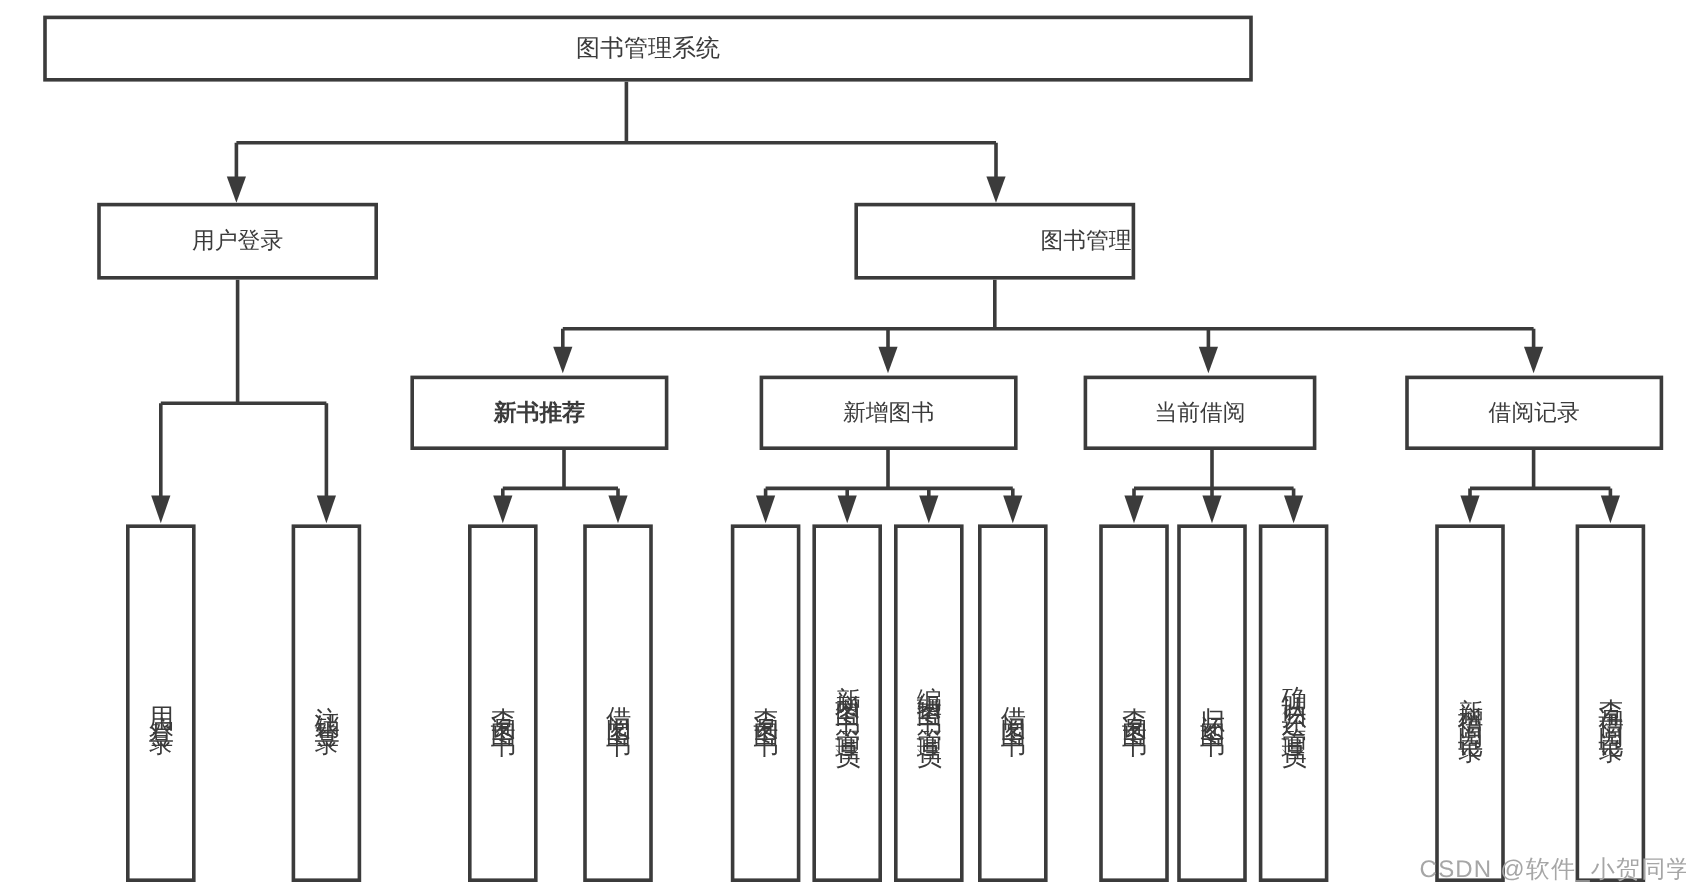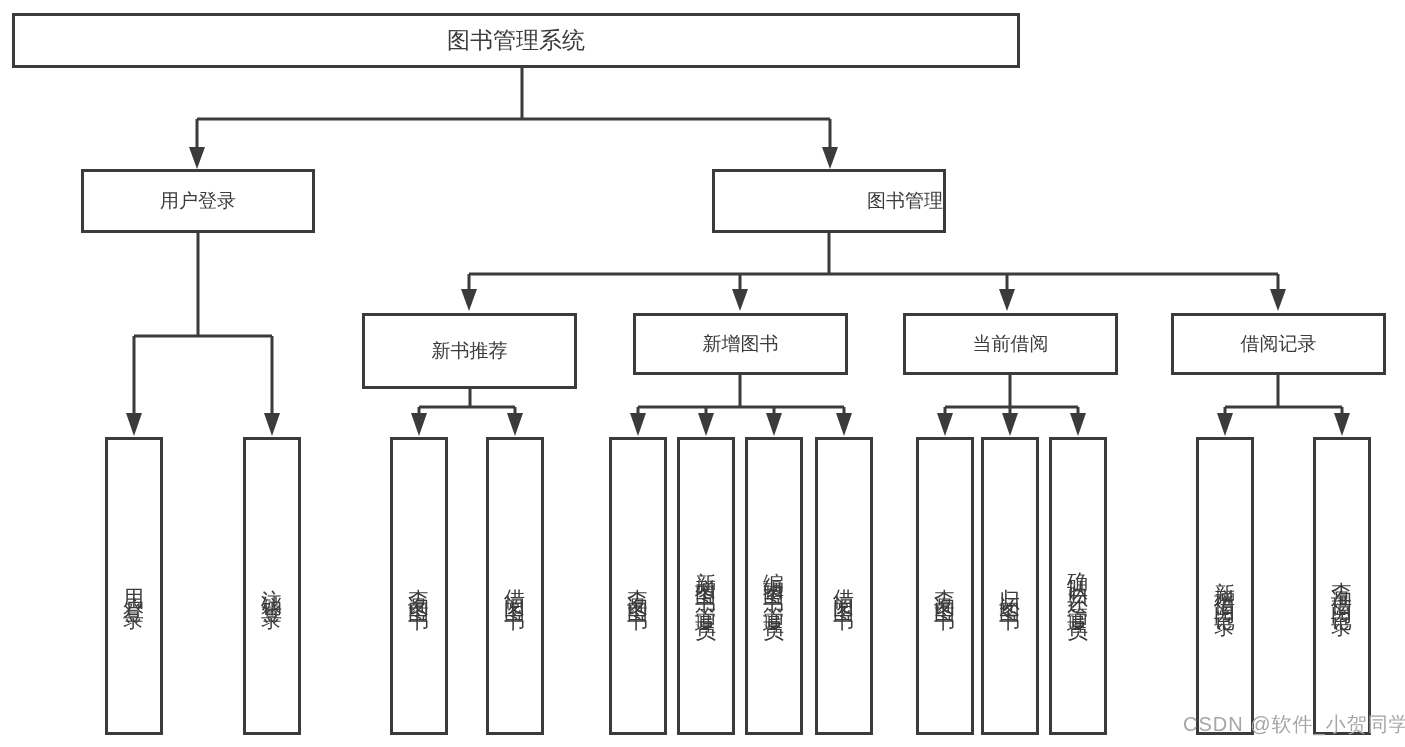--- a/index.html
+++ b/index.html
@@ -25,21 +25,21 @@
   }
   .box {
     position: absolute;
     border: 3px solid var(--line);
     background: var(--bg);
     display: flex;
     align-items: center;
     justify-content: center;
     color: var(--text);
   }
-  .box.root  { font-size: 23px; }
+  .box.root  { font-size: 20px; margin-left: 24px; }
   .box.lvl   { font-size: 19px; }
   .box.leaf  { font-size: 21px; }
   .v-text {
     writing-mode: vertical-rl;
     text-orientation: mixed;
     letter-spacing: 7px;
     line-height: 1;
     white-space: nowrap;
   }
   .watermark {
@@ -114,27 +114,27 @@
     <span>图书管理系统</span>
   </div>
 
   <div class="box lvl" style="left:81px; top:169px; width:234px; height:64px;">
     <span>用户登录</span>
   </div>
   <div class="box lvl" style="left:712px; top:169px; width:234px; height:64px;justify-content:flex-end;">
     <span>图书管理</span>
   </div>
 
-  <div class="box lvl" style="left:362px; top:313px; width:215px; height:76px;">
+  <div class="box lvl" style="left:342px; top:313px; width:215px; height:62px;font-weight:bold;">
     <span>新书推荐</span>
   </div>
   <div class="box lvl" style="left:633px; top:313px; width:215px; height:62px;">
     <span>新增图书</span>
   </div>
-  <div class="box lvl" style="left:903px; top:313px; width:215px; height:62px;">
+  <div class="box lvl" style="left:903px; top:313px; width:194px; height:62px;">
     <span>当前借阅</span>
   </div>
   <div class="box lvl" style="left:1171px; top:313px; width:215px; height:62px;">
     <span>借阅记录</span>
   </div>
 
   <div class="box leaf" style="left:105px; top:437px; width:58px; height:298px;">
     <span class="v-text">用户登录</span>
   </div>
   <div class="box leaf" style="left:243px; top:437px; width:58px; height:298px;">

